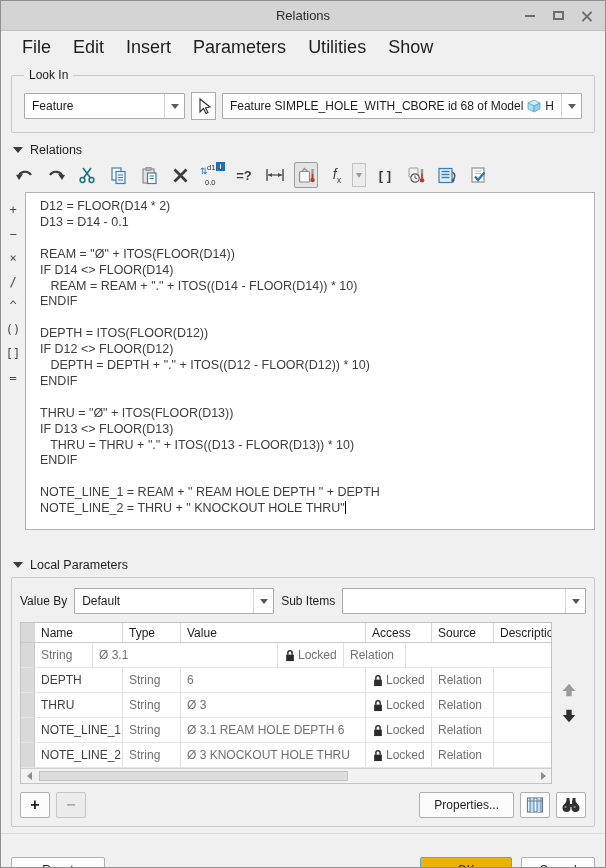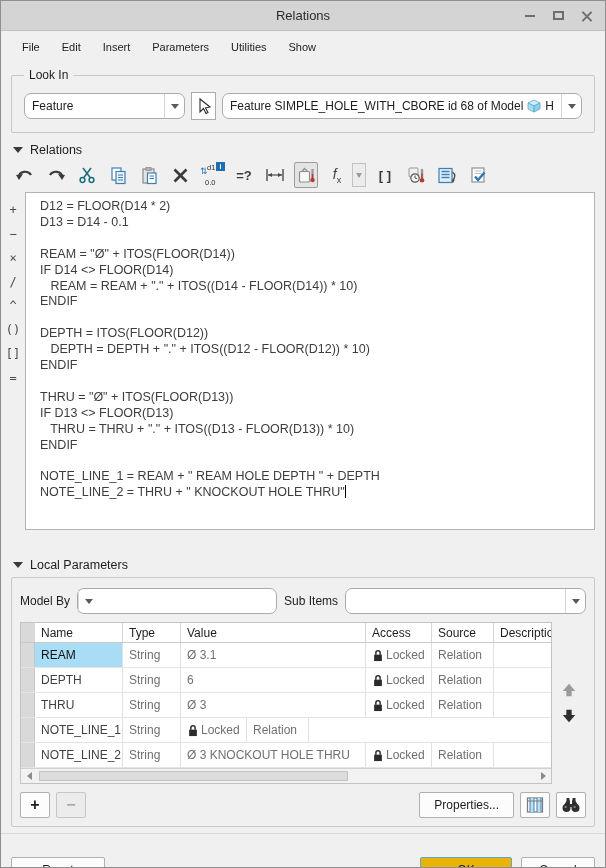--- a/index.html
+++ b/index.html
@@ -18,31 +18,31 @@
   .title { position:absolute; left:0; right:0; text-align:center; font-size:13px; color:#2b2b2b; }
   .win-controls { margin-left:auto; display:flex; gap:6px; padding-right:8px; z-index:2; }
   .win-btn { width:22px; height:18px; display:flex; align-items:center; justify-content:center; }
   .glyph-min { width:10px; height:2px; background:#6e6e6e; }
   .glyph-max { width:11px; height:9px; border:2px solid #6e6e6e; }
   .glyph-close { position:relative; width:11px; height:11px; }
   .glyph-close:before,.glyph-close:after { content:""; position:absolute; left:5px; top:0; width:2px; height:13px; background:#6e6e6e; }
   .glyph-close:before { transform:rotate(45deg);} .glyph-close:after{ transform:rotate(-45deg);}
   
   .menubar { height:32px; display:flex; align-items:center; padding-left:10px; flex:0 0 auto; }
-  .menu-item { font-size:11px; color:#1d1d1d; padding:4px 11px; }
+  .menu-item { font-size:18px; color:#1d1d1d; padding:4px 11px; }
   
   .lookin-wrap { padding:12px 10px 6px 10px; flex:0 0 auto; }
   .groupbox { border:1px solid #c9c9c9; position:relative; border-radius:2px; }
   .groupbox-legend {
     position:absolute; top:-8px; left:12px; background:#f0f0f0; padding:0 5px; font-size:12px; color:#1d1d1d;
   }
   .lookin-inner { display:flex; align-items:center; gap:6px; padding:16px 12px 12px 12px; }
   .combo {
     height:26px; background:#fff; border:1px solid #ababab; display:flex; align-items:center;
-    font-size:12px; color:#1d1d1d; border-radius:7px;
+    font-size:12px; color:#1d1d1d; border-radius:1px;
   }
   .combo-text { padding:0 7px; flex:1; white-space:nowrap; overflow:hidden; display:flex; align-items:center; gap:4px;}
   .combo-arrow {
     width:20px; align-self:stretch; border-left:1px solid #d6d6d6; display:flex; align-items:center; justify-content:center;
   }
   .tri-down { width:0; height:0; border-left:4px solid transparent; border-right:4px solid transparent; border-top:5px solid #5a5a5a; }
   .scope-combo { width:172px; }
   .select-btn { width:26px; height:28px; background:#fff; border:1px solid #ababab; display:flex; align-items:center; justify-content:center; }
   .target-combo { flex:1; }
   
@@ -317,20 +317,21 @@
     <div class="code-area" id="code-area">
         <div class="code-line">D12 = FLOOR(D14 * 2)</div>
         <div class="code-line">D13 = D14 - 0.1</div>
         <div class="code-line"></div>
         <div class="code-line">REAM = "Ø" + ITOS(FLOOR(D14))</div>
         <div class="code-line">IF D14 &lt;&gt; FLOOR(D14)</div>
         <div class="code-line">   REAM = REAM + "." + ITOS((D14 - FLOOR(D14)) * 10)</div>
         <div class="code-line">ENDIF</div>
         <div class="code-line"></div>
         <div class="code-line">DEPTH = ITOS(FLOOR(D12))</div>
+        <div class="code-line">IF D12 &lt;&gt; FLOOR(D12)</div>
         <div class="code-line">   DEPTH = DEPTH + "." + ITOS((D12 - FLOOR(D12)) * 10)</div>
         <div class="code-line">ENDIF</div>
         <div class="code-line"></div>
         <div class="code-line">THRU = "Ø" + ITOS(FLOOR(D13))</div>
         <div class="code-line">IF D13 &lt;&gt; FLOOR(D13)</div>
         <div class="code-line">   THRU = THRU + "." + ITOS((D13 - FLOOR(D13)) * 10)</div>
         <div class="code-line">ENDIF</div>
         <div class="code-line"></div>
         <div class="code-line">NOTE_LINE_1 = REAM + " REAM HOLE DEPTH " + DEPTH</div>
         <div class="code-line">NOTE_LINE_2 = THRU + " KNOCKOUT HOLE THRU"<span class="caret"></span></div>
@@ -339,22 +340,23 @@
 
   <div class="section-header lp-header">
     <span class="section-tri"></span>
     <span class="section-title">Local Parameters</span>
   </div>
 
   <div class="lp-wrap">
     <div class="groupbox lp-group">
 
       <div class="filter-row">
-        <span class="lbl">Model By</span>
+        <span class="lbl">Value By</span>
         <div class="combo filter-combo">
+          <span class="combo-text">Default</span>
           <span class="combo-arrow">
               <span class="tri-down"></span>
             </span>
         </div>
         <span class="lbl">Sub Items</span>
         <div class="combo subitems-combo">
           <span class="combo-text"></span>
           <span class="combo-arrow">
               <span class="tri-down"></span>
             </span>
@@ -370,21 +372,20 @@
                 <div class="t-cell c-name">Name</div>
                 <div class="t-cell c-type">Type</div>
                 <div class="t-cell c-value">Value</div>
                 <div class="t-cell c-access">Access</div>
                 <div class="t-cell c-source">Source</div>
                 <div class="t-cell c-desc">Description</div>
               </div>
 
             <div class="t-row selected">
     <div class="t-cell c-sel"></div>
-    <div class="t-cell c-name">REAM</div>
     <div class="t-cell c-type">String</div>
     <div class="t-cell c-value">Ø 3.1</div>
     <div class="t-cell c-access">
       <svg width="12" height="13" viewBox="0 0 14 15" style="flex:0 0 auto;">
         <rect x="2.5" y="6.5" width="9" height="7.5" fill="#2b2b2b"></rect>
         <path d="M4.5 6.5 V4.5 A2.5 2.5 0 0 1 9.5 4.5 V6.5" fill="none" stroke="#2b2b2b" stroke-width="1.7"></path>
       </svg>
       <span class="acc-text">Locked</span>
     </div>
     <div class="t-cell c-source">Relation</div>
@@ -417,20 +418,21 @@
       </svg>
       <span class="acc-text">Locked</span>
     </div>
     <div class="t-cell c-source">Relation</div>
     <div class="t-cell c-desc"></div>
   </div>
                 <div class="t-row">
     <div class="t-cell c-sel"></div>
     <div class="t-cell c-name">NOTE_LINE_1</div>
     <div class="t-cell c-type">String</div>
+    <div class="t-cell c-value">Ø 3.1 REAM HOLE DEPTH 6</div>
     <div class="t-cell c-access">
       <svg width="12" height="13" viewBox="0 0 14 15" style="flex:0 0 auto;">
         <rect x="2.5" y="6.5" width="9" height="7.5" fill="#2b2b2b"></rect>
         <path d="M4.5 6.5 V4.5 A2.5 2.5 0 0 1 9.5 4.5 V6.5" fill="none" stroke="#2b2b2b" stroke-width="1.7"></path>
       </svg>
       <span class="acc-text">Locked</span>
     </div>
     <div class="t-cell c-source">Relation</div>
     <div class="t-cell c-desc"></div>
   </div>

